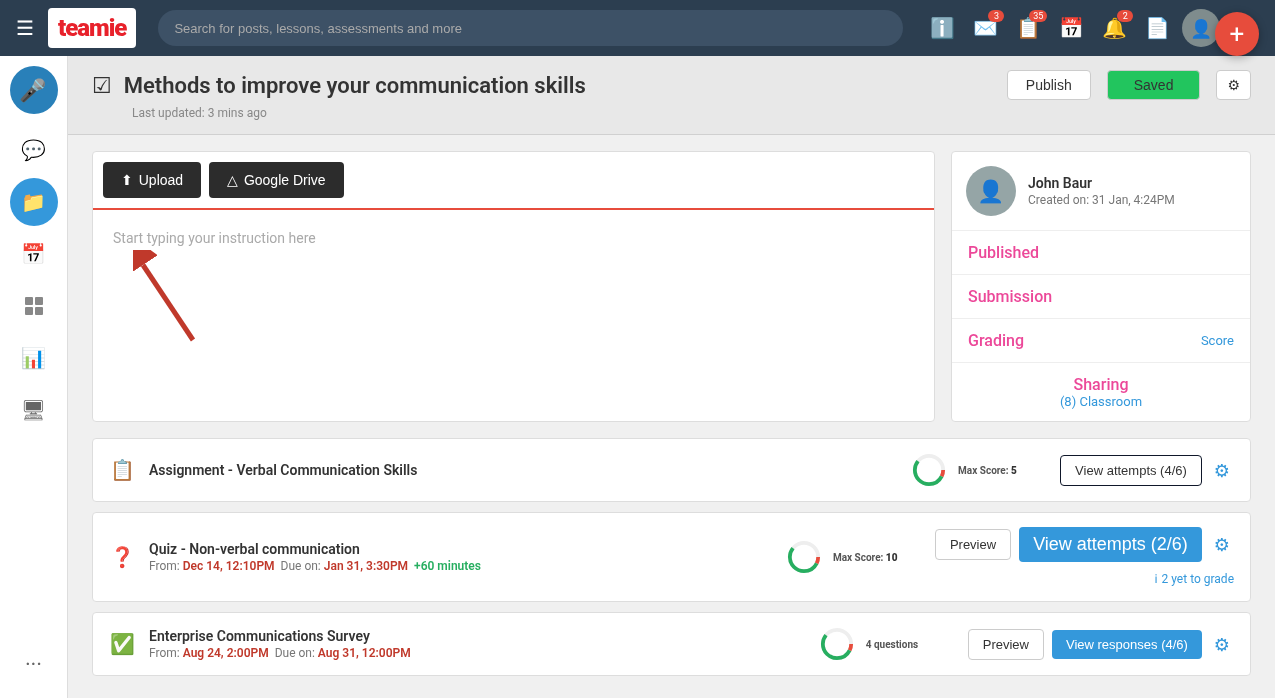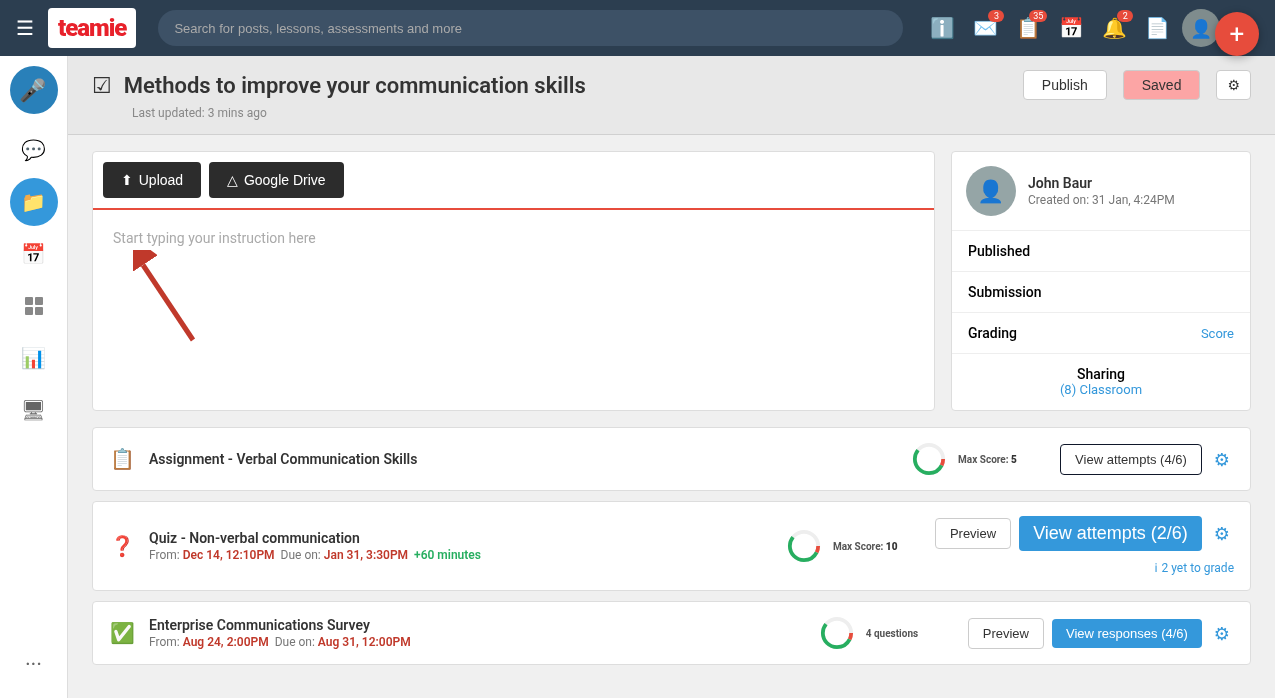--- a/index.html
+++ b/index.html
@@ -191,24 +191,24 @@
     .btn-publish {
       background: #fff;
       border: 1px solid #ccc;
       border-radius: 4px;
       padding: 6px 18px;
       font-size: 14px;
       cursor: pointer;
       color: #333;
     }
     .btn-saved {
-      background: #fca5a5;
+      background: #22c55e;
       border: 1px solid #ccc;
       border-radius: 4px;
-      padding: 6px 18px;
+      padding: 6px 26px;
       font-size: 14px;
       cursor: pointer;
       color: #333;
     }
     .btn-gear {
       background: #fff;
       border: 1px solid #ccc;
       border-radius: 4px;
       padding: 6px 10px;
       font-size: 14px;
@@ -318,22 +318,22 @@
     .info-rows {}
     .info-row {
       display: flex;
       justify-content: space-between;
       align-items: center;
       padding: 12px 16px;
       border-bottom: 1px solid #eee;
     }
     .info-row:last-child { border-bottom: none; flex-direction: column; }
     .info-row-label {
-      font-size: 14px;
-      color: #000000;
+      font-size: 16px;
+      color: #ec4899;
       font-weight: 500;
     }
     .info-row-value {
       font-size: 13px;
       color: #333;
     }
     .link-blue { color: #3498db; cursor: pointer; }
 
     
     .assignment-card {

